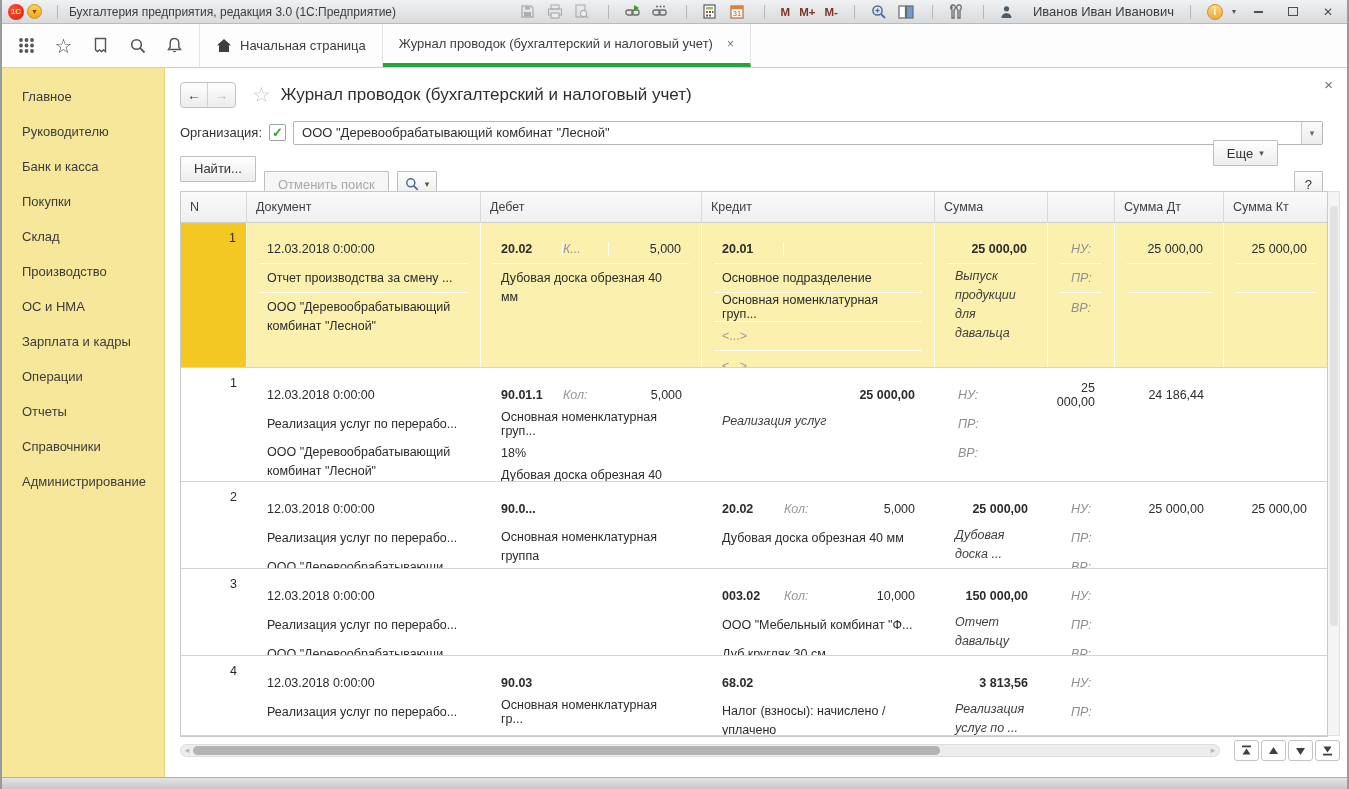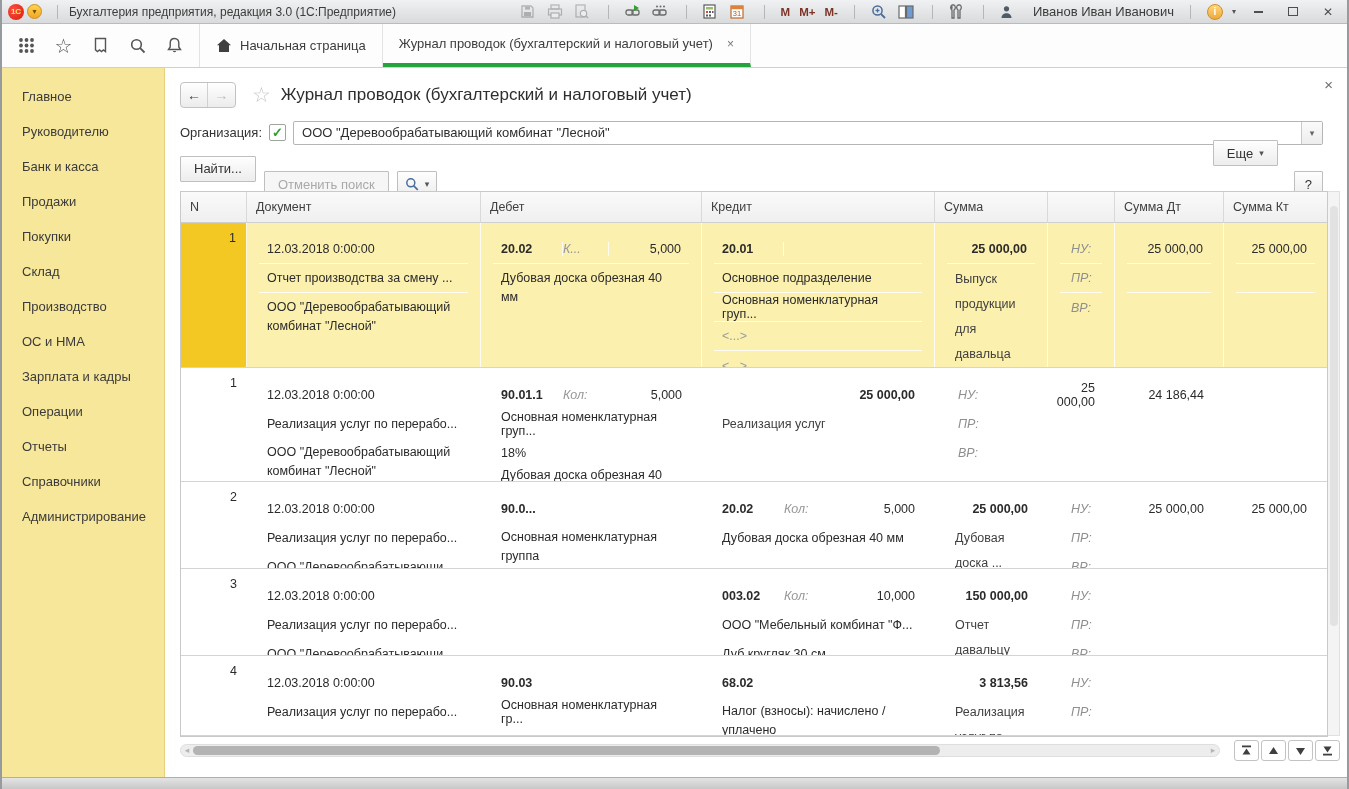--- a/index.html
+++ b/index.html
@@ -76,21 +76,21 @@
   .ln.wrap { align-items:flex-start; padding-top:5px; line-height:19px; min-height:29px; }
   .acc { font-weight:bold; }
   .first { display:flex; }
   .first .acc { width:62px; flex:0 0 auto; }
   .first .qlabel { width:46px; flex:0 0 auto; }
   .first .qty { flex:1; text-align:right; }
   .qlabel { font-style:italic; color:#979797; }
   .muted { color:#9b9b9b; }
   .num { justify-content:flex-end; text-align:right; }
   .b { font-weight:bold; }
-  .note { color:#3f3f3f; padding:3px 8px 0 8px; line-height:25px; }
+  .note { font-style:italic; color:#3f3f3f; padding:3px 8px 0 8px; line-height:19px; }
   .taxlbl { font-style:italic; color:#8f8f8f; }
   .ctax .ln { padding-left:11px; }
 
   .rsel { background:#fbf0ae; }
   .rsel .cn { background:#f3c822; }
   .rsel .cell { border-right:1px solid rgba(255,255,255,.85); }
   .rsel .cell:last-child { border-right:none; }
   .rsel .ln { border-bottom:1px solid rgba(255,255,255,.85); }
   .rsel .cell .ln:last-child { border-bottom:none; }
   .rsel .first .acc, .rsel .first .qlabel { border-right:1px solid rgba(255,255,255,.85); }
@@ -279,21 +279,20 @@
       <span class="close-x">×</span>
     </div>
   </div>
 
   <div class="mainrow">
 
     <div class="sidebar">
       <div class="snav">Главное</div>
       <div class="snav">Руководителю</div>
       <div class="snav">Банк и касса</div>
-      <div class="snav">Продажи</div>
       <div class="snav">Покупки</div>
       <div class="snav">Склад</div>
       <div class="snav">Производство</div>
       <div class="snav">ОС и НМА</div>
       <div class="snav">Зарплата и кадры</div>
       <div class="snav">Операции</div>
       <div class="snav">Отчеты</div>
       <div class="snav">Справочники</div>
       <div class="snav">Администрирование</div>
     </div>

